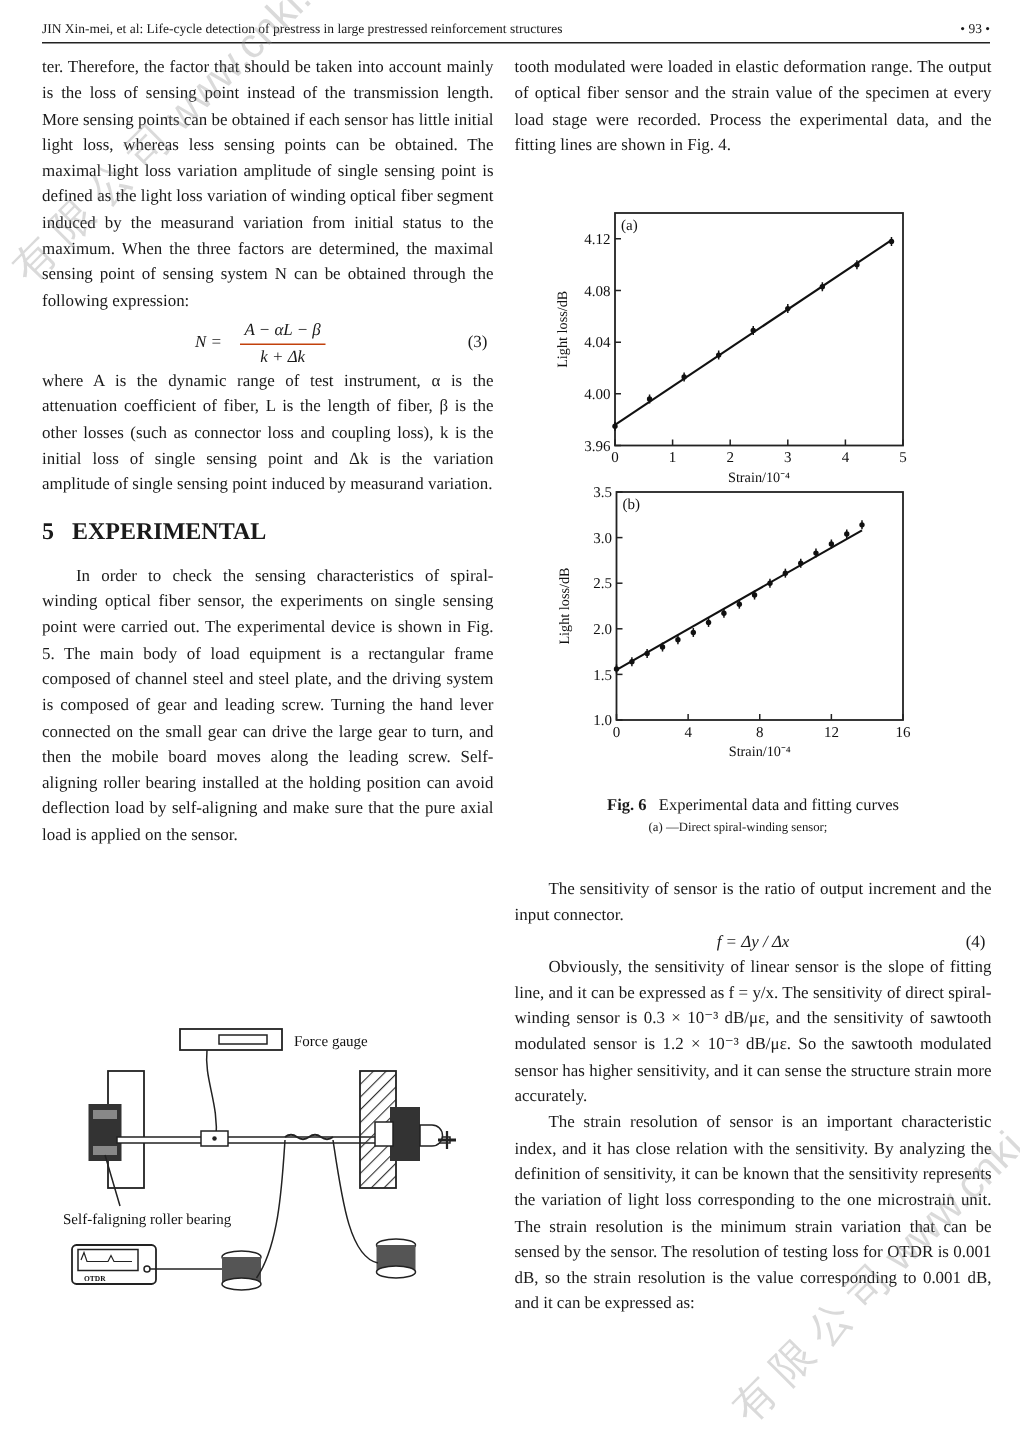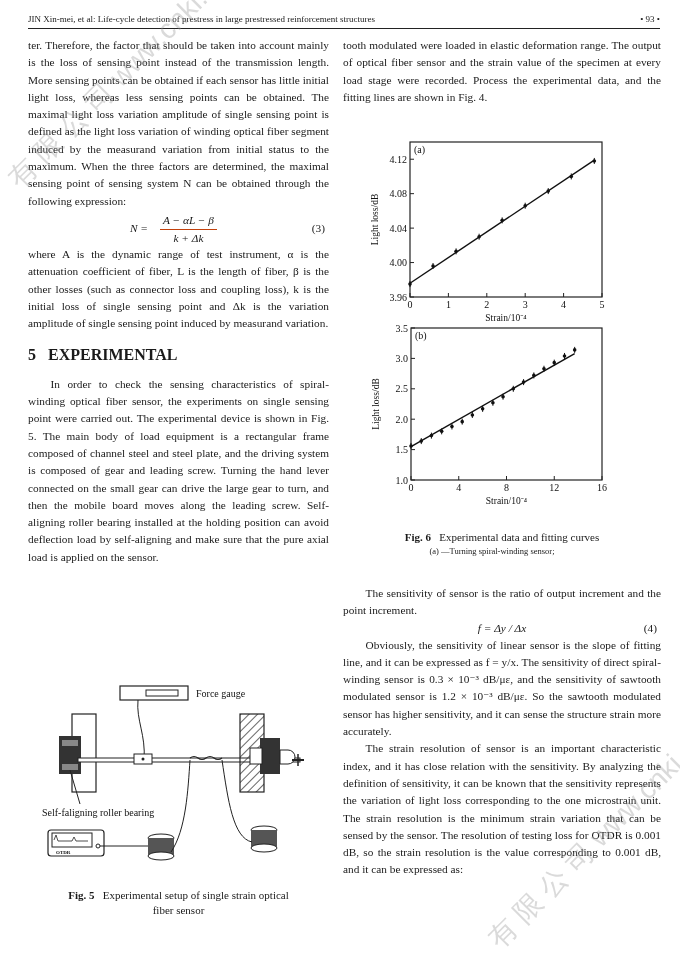--- a/index.html
+++ b/index.html
@@ -94,24 +94,20 @@
     <ellipse cx="133" cy="158" rx="13" ry="4" fill="#fff" stroke="#222" stroke-width="1"></ellipse>
     <rect x="120" y="158" width="26" height="18" fill="#555"></rect>
     <ellipse cx="133" cy="176" rx="13" ry="4" fill="#fff" stroke="#222" stroke-width="1"></ellipse>
     <path d="M143 172 C158 150 160 110 162 80" fill="none" stroke="#222" stroke-width="1"></path>
 
     <ellipse cx="236" cy="150" rx="13" ry="4" fill="#fff" stroke="#222" stroke-width="1"></ellipse>
     <rect x="223" y="150" width="26" height="18" fill="#555"></rect>
     <ellipse cx="236" cy="168" rx="13" ry="4" fill="#fff" stroke="#222" stroke-width="1"></ellipse>
     <path d="M224 162 C205 158 200 120 194 80" fill="none" stroke="#222" stroke-width="1"></path>
   </svg>
-  <div class="figcap" style="margin-top:4px; padding:0 30px;">
-    <b>Fig. 5</b>&nbsp;&nbsp;
-    <span>Experimental setup of single strain optical fiber sensor</span>
-  </div>
 </div>
 
 <div class="col rcol">
   <p>tooth modulated were loaded in elastic deformation range. The output of optical fiber sensor and the strain value of the specimen at every load stage were recorded. Process the experimental data, and the fitting lines are shown in Fig. 4.</p>
 </div>
 
 <svg id="chartA" style="position:absolute; left:360px; top:135px;" width="260" height="190">
     <rect x="50" y="7" width="192" height="155" fill="#fff" stroke="#222" stroke-width="1.2"></rect>
     <line x1="50" y1="162" x2="50" y2="158" stroke="#222"></line>
     <text x="50" y="173" font-size="10" text-anchor="middle" fill="#111">0</text>
@@ -220,25 +216,25 @@
     <line x1="204.51624999999999" y1="32.96799999999999" x2="204.51624999999999" y2="38.96799999999999" stroke="#111" stroke-width="1"></line>
     <circle cx="214.663125" cy="29.887999999999977" r="1.8" fill="#111"></circle>
     <line x1="214.663125" y1="26.887999999999977" x2="214.663125" y2="32.88799999999998" stroke="#111" stroke-width="1"></line>
   </svg>
 
 <div style="position:absolute; left:343px; top:530px; width:318px;">
   <div class="figcap">
     <b>Fig. 6</b>&nbsp;&nbsp;
     <span>Experimental data and fitting curves</span>
   </div>
-  <div class="subcap" style="padding-right:20px;">(a) —Turning spiral-winding sensor;</div>
+  <div class="subcap" style="padding-right:20px;">(a) —Direct spiral-winding sensor;</div>
 </div>
 
 <div class="col" style="left:343px; top:585px; width:318px;">
-  <p class="indent">The sensitivity of sensor is the ratio of output increment and the point increment.</p>
+  <p class="indent">The sensitivity of sensor is the ratio of output increment and the input connector.</p>
   <div class="eq" style="height:17px;">
     <span style="font-style:italic;">f = Δy / Δx</span>
     <span class="num">(4)</span>
   </div>
   <p class="indent">Obviously, the sensitivity of linear sensor is the slope of fitting line, and it can be expressed as f = y/x. The sensitivity of direct spiral-winding sensor is 0.3 × 10⁻³ dB/με, and the sensitivity of sawtooth modulated sensor is 1.2 × 10⁻³ dB/με. So the sawtooth modulated sensor has higher sensitivity, and it can sense the structure strain more accurately.</p>
   <p class="indent">The strain resolution of sensor is an important characteristic index, and it has close relation with the sensitivity. By analyzing the definition of sensitivity, it can be known that the sensitivity represents the variation of light loss corresponding to the one microstrain unit. The strain resolution is the minimum strain variation that can be sensed by the sensor. The resolution of testing loss for OTDR is 0.001 dB, so the strain resolution is the value corresponding to 0.001 dB, and it can be expressed as:</p>
 </div>
 
 <div class="wm" style="left:0px; top:170px;">有 限 公 司 www.cnki.net</div>
 <div class="wm" style="left:480px; top:930px;">有 限 公 司 www.cnki.com</div>

